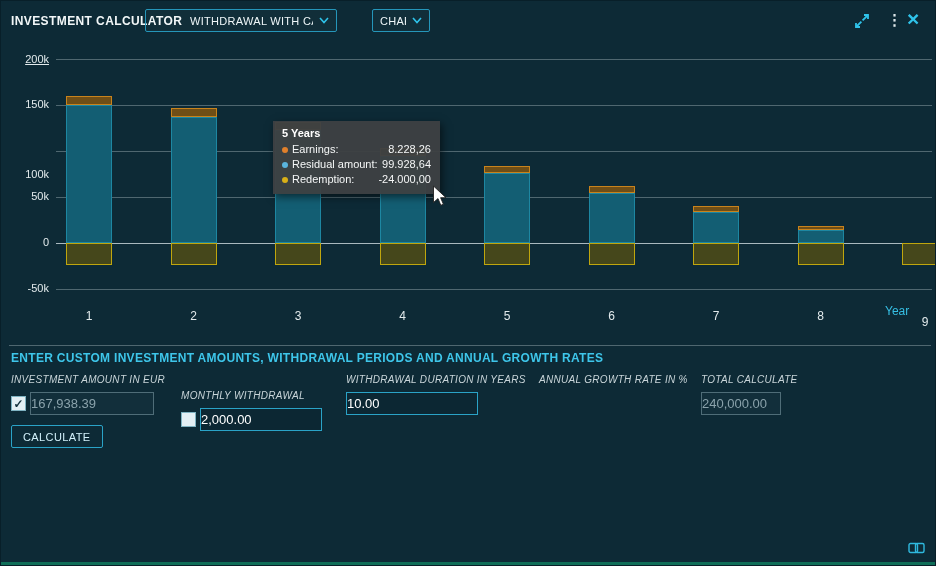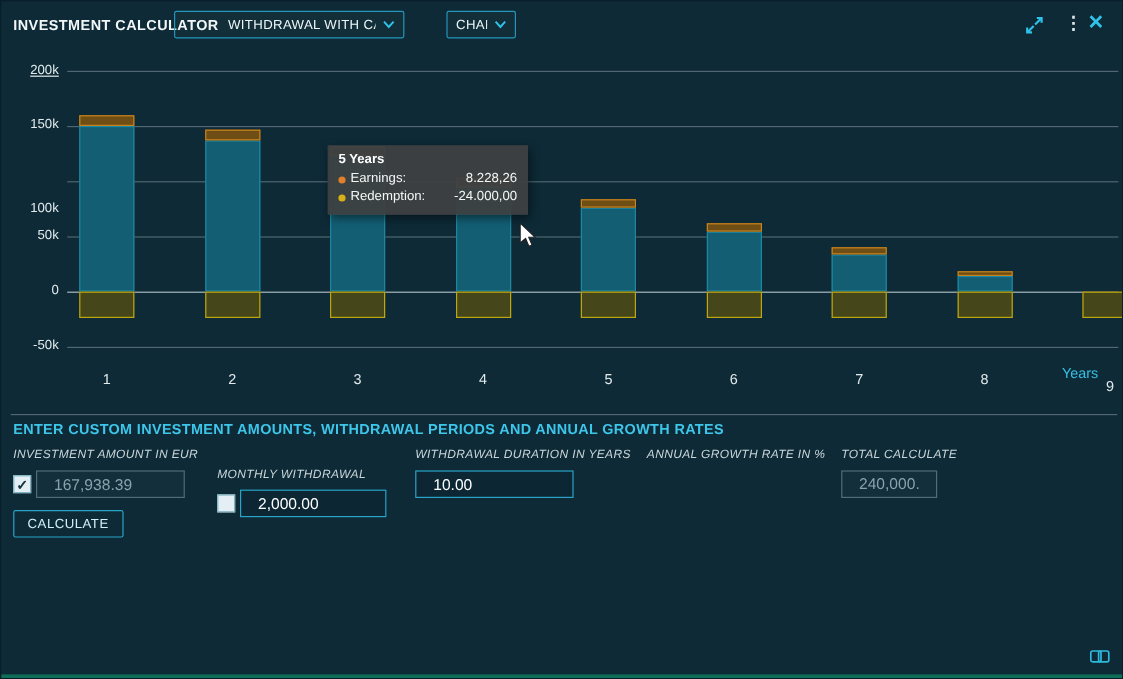--- a/index.html
+++ b/index.html
@@ -67,21 +67,21 @@
     font-size:10px; font-style:italic; color:#c9d5d9; letter-spacing:.3px; white-space:nowrap;
   }
   .frow { display:flex; align-items:center; margin-top:7px; }
   .checkbox {
     width:15px; height:15px; background:#e3eff4; border:1px solid #7fb3c2;
     margin-right:4px; display:flex; align-items:center; justify-content:center;
     font-size:12px; font-weight:bold; color:#13303c; cursor:pointer; flex:none;
   }
   input.fld {
     height:23px; background:#0c2733; border:1px solid #2aa3c7; color:#ffffff;
-    font-size:13px; padding:0 14px; font-family:"Liberation Sans", sans-serif; outline:none;
+    font-size:13px; padding:0 0; font-family:"Liberation Sans", sans-serif; outline:none;
   }
   input.fld.dis { border-color:#4f6d78; color:#8aa2ab; background:#122f3b; }
   .w1{width:124px;} .w2{width:122px;} .w3{width:132px;} .w4{width:114px;} .w5{width:80px;}
   .calc {
     position:absolute; left:10px; top:424px; height:23px; padding:0 11px;
     background:transparent; border:1px solid #2aa3c7; border-radius:2px;
     color:#d2f0fa; font-size:11px; letter-spacing:.4px;
     font-family:"Liberation Sans", sans-serif; cursor:pointer;
   }
   .link-icon { position:absolute; left:907px; top:539px; cursor:pointer; }
@@ -113,21 +113,21 @@
       <path d="M11 3h4v4"></path>
         <path d="M15 3l-5.4 5.4"></path>
       <path d="M7 15H3v-4"></path>
         <path d="M3 15l5.4-5.4"></path>
     </svg>
   </div>
   <div class="hicon icon-kebab">⋮</div>
   <div class="hicon icon-close">×</div>
 
   <div id="chart">
-    <div class="year-label">Years</div>
+    <div class="year-label">Year</div>
   <div class="gridline" style="top: 58px; left: 55px; width: 876px;"></div>
       <div class="ytick" style="top: 52px; text-decoration: underline;">200k</div>
       <div class="gridline" style="top: 104px; left: 55px; width: 876px;"></div>
       <div class="ytick" style="top: 97px;">150k</div>
       <div class="gridline" style="top: 150px; left: 55px; width: 876px;"></div>
       <div class="ytick" style="top: 143px; margin-top: 24px;">100k</div>
       <div class="gridline" style="top: 196px; left: 55px; width: 876px;"></div>
       <div class="ytick" style="top: 189px;">50k</div>
       <div class="gridline zero" style="top: 242px; left: 55px; width: 876px;"></div>
       <div class="ytick" style="top: 235px;">0</div>
@@ -170,20 +170,25 @@
     </div>
 
   <div class="tooltip">
     <div class="tt-title">5 Years</div>
     <div class="tt-row">
       <span class="dot" style="background: rgb(224, 128, 43);"></span>
       <span class="tt-label">Earnings:</span>
       <span class="tt-val">8.228,26</span>
     </div>
     <div class="tt-row">
+      <span class="dot" style="background: rgb(90, 180, 220);"></span>
+      <span class="tt-label">Residual amount:</span>
+      <span class="tt-val">99.928,64</span>
+    </div>
+    <div class="tt-row">
       <span class="dot" style="background: rgb(216, 176, 24);"></span>
       <span class="tt-label">Redemption:</span>
       <span class="tt-val">-24.000,00</span>
     </div>
   </div>
 
   <svg class="cursor" width="16" height="22" viewBox="0 0 16 22">
     <path d="M1.5 1 L1.5 17.5 L6 13.6 L8.8 20.3 L11.4 19.2 L8.6 12.7 L14 12.7 Z" fill="#ffffff" stroke="#222" stroke-width="0.9"></path>
   </svg>
 

